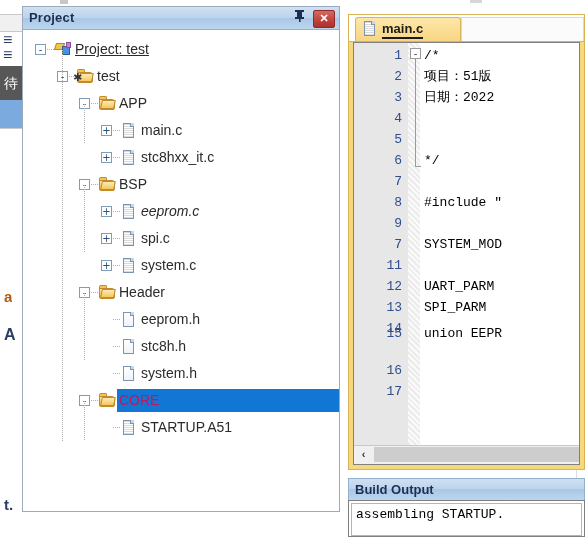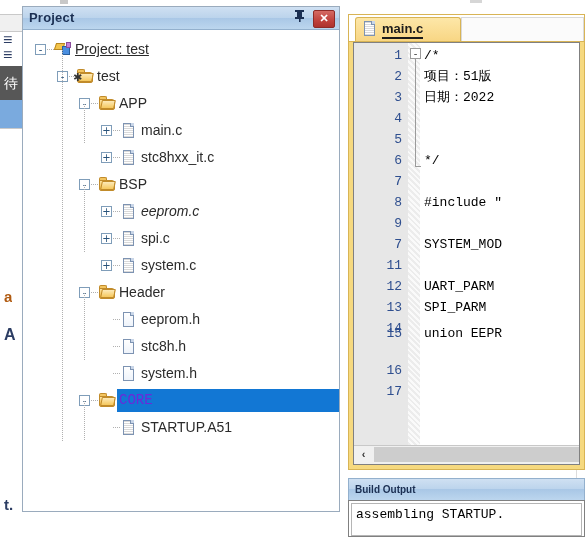--- a/index.html
+++ b/index.html
@@ -52,21 +52,21 @@
 
   
   .tree{position:absolute;left:0;top:6px;right:0;}
   .row{position:relative;height:27px;line-height:27px;white-space:nowrap;}
   .row .label{
     font-size:14px;color:#2b2b2b;position:absolute;top:0;
   }
   .row.selected .selbar{
     position:absolute;top:2px;height:23px;right:0;background:#1277d4;
   }
-  .row.selected .label{color:#6d28d9;font-family:Liberation Mono, monospace;}
+  .row.selected .label{color:#be185d;}
 
   .toggle{
     position:absolute;top:8px;width:11px;height:11px;
     border:1px solid #7f9db9;background:#ffffff;box-sizing:border-box;
     font-size:10px;line-height:9px;text-align:center;color:#28527a;cursor:pointer;
     font-family:"DejaVu Sans", sans-serif;
   }
   .vline{position:absolute;width:1px;top:0;bottom:0;
     background:repeating-linear-gradient(to bottom,#b0b0b0 0 1px,transparent 1px 2px);}
   .hline{position:absolute;height:1px;
@@ -161,21 +161,21 @@
     font-size:11px;line-height:17px;text-align:center;color:#333;cursor:pointer;font-weight:bold;
   }
   #hscroll .thumb{position:absolute;left:20px;top:1px;right:0;height:15px;background:#cdcdcd;cursor:pointer;}
 
   
   #build-panel{position:absolute;left:348px;top:478px;width:237px;height:59px;background:#ffffff;}
   #build-title{
     height:22px;line-height:22px;padding-left:6px;
     background:linear-gradient(to bottom,#cfe0f2 0%,#bcd4ec 48%,#a9c7e6 50%,#bcd6ee 100%);
     border:1px solid #93b0cd;border-bottom:none;box-sizing:border-box;
-    font-size:10px;font-weight:bold;color:#1b2f52;
+    font-size:13px;font-weight:bold;color:#1b2f52;
   }
   #build-body{
     position:absolute;left:0;right:0;top:22px;bottom:0;background:#ffffff;
     border:1px solid #808080;box-sizing:border-box;
   }
   #build-inner{position:absolute;left:2px;right:2px;top:2px;bottom:0;background:#ffffff;border:1px solid #b5b5b5;box-sizing:border-box;overflow:hidden;}
   #build-line{position:absolute;left:4px;top:3px;font-family:"Liberation Mono", monospace;font-size:13px;color:#000;white-space:nowrap;}
 
   
   #top-artifact{position:absolute;left:60px;top:0;width:8px;height:4px;background:#c8c8c8;}

